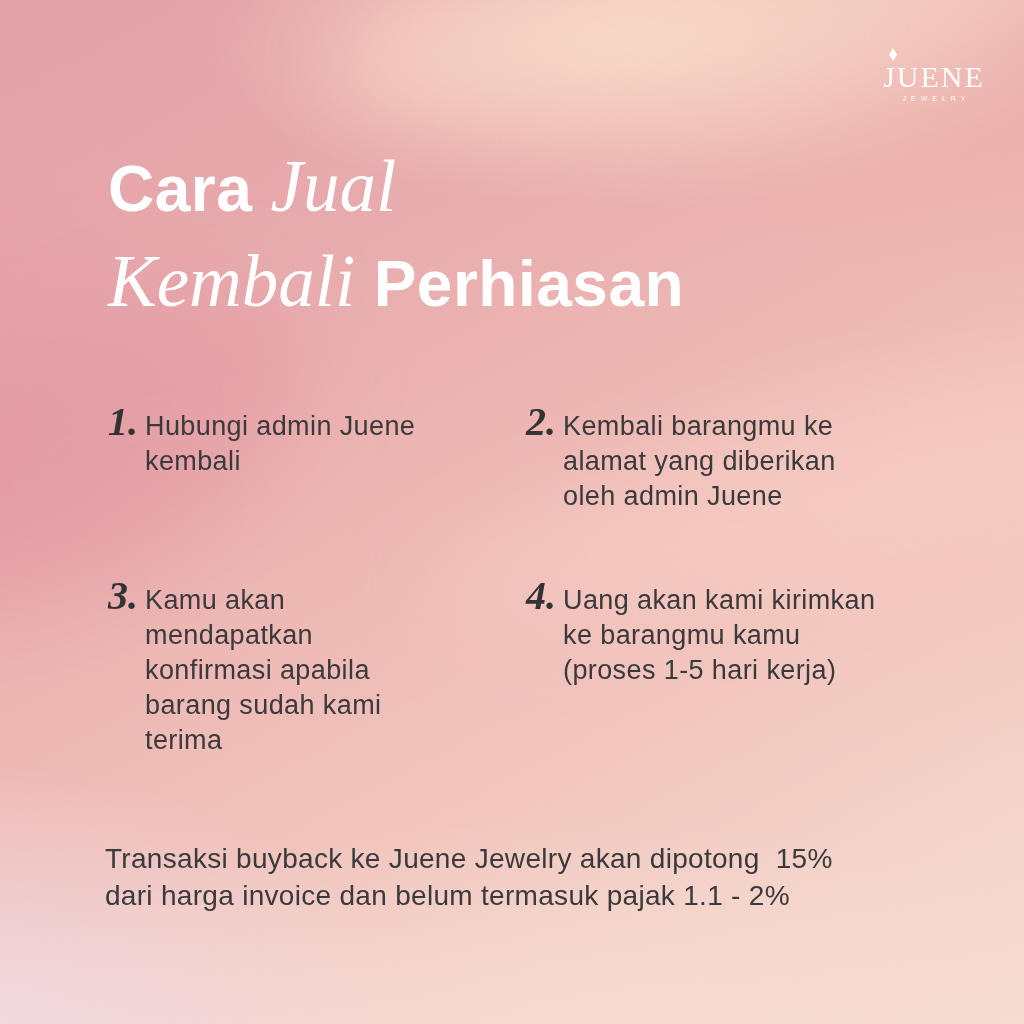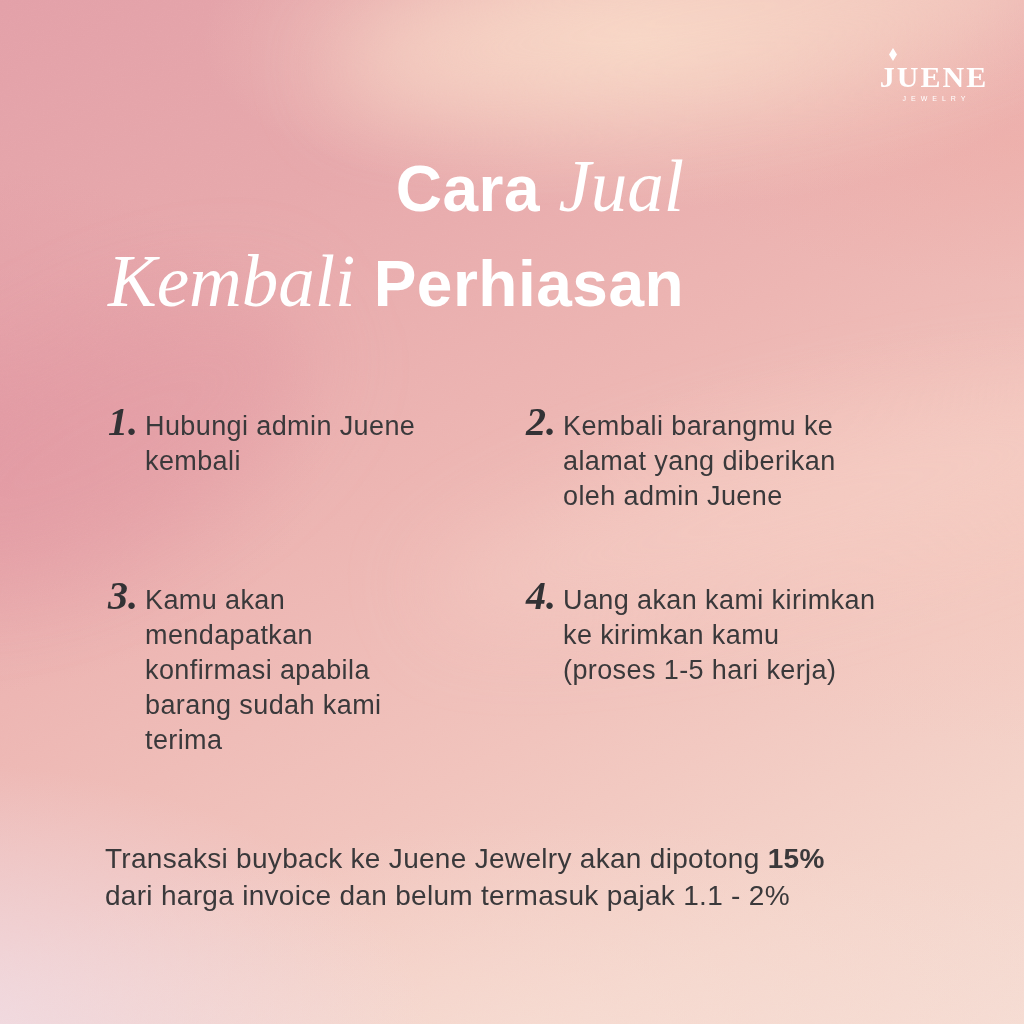--- a/index.html
+++ b/index.html
@@ -28,46 +28,46 @@
 
   .grain { position:absolute; left:0; top:0; mix-blend-mode:soft-light; opacity:0.12; pointer-events:none; }
 
   
   .logo { position:absolute; top:48px; right:32px; width:116px; text-align:center;
           color:#ffffff; padding-top:14px; }
   .logo-diamond { position:absolute; top:0; left:13px; width:8px; height:13px;
                   background:#ffffff;
                   clip-path:polygon(50% 0, 100% 50%, 50% 100%, 0 50%); }
   .logo-word { font-family:"Liberation Serif", serif; font-size:30px; line-height:30px;
-               letter-spacing:2px; font-weight:700; }
+               letter-spacing:2px; font-weight:400; }
   .logo-sub  { font-size:7px; letter-spacing:5px; margin-top:3px; text-indent:5px; }
 
   
-  .title { position:absolute; left:108px; top:146px; color:#ffffff;text-align:right; }
+  .title { position:absolute; left:108px; top:146px; color:#ffffff; }
   .t-line { line-height:82px; white-space:nowrap; }
   .t-sans { font-family:"Liberation Sans", sans-serif; font-size:64px; letter-spacing:0.5px; }
   .t-ital { font-family:"Liberation Serif", serif; font-style:italic; font-weight:400;
             font-size:73px; }
 
   
   .step { position:absolute; display:flex; align-items:baseline; color:#3a393b; }
   .step-1 { left:108px; top:398px; }
   .step-2 { left:526px; top:398px; }
   .step-3 { left:108px; top:572px; }
   .step-4 { left:526px; top:572px; }
   .num { font-family:"Liberation Serif", serif; font-style:italic; font-weight:700;
          font-size:40px; width:37px; flex:none; color:#333235; }
   .lines { font-size:27px; line-height:35px; letter-spacing:0.4px; }
   .lines .line { white-space:nowrap; }
 
   
   .footer { position:absolute; left:105px; top:840px; color:#3a393b;
             font-size:28px; line-height:37px; letter-spacing:0.3px; }
   .f-line { white-space:nowrap; }
-  .f-bold { font-weight:700; }
+  .f-bold { font-weight:400;margin-left:8px; }
 </style>
 </head>
 <body>
 
 <div class="canvas">
 
   <div class="streak streak-1"></div>
   <div class="streak streak-2"></div>
   <div class="streak streak-3"></div>
 
@@ -115,21 +115,21 @@
         <div class="line">konfirmasi apabila</div>
         <div class="line">barang sudah kami</div>
         <div class="line">terima</div>
       </div>
   </div>
 
   <div class="step step-4">
     <span class="num">4.</span>
     <div class="lines">
         <div class="line">Uang akan kami kirimkan</div>
-        <div class="line">ke kirimkan kamu</div>
+        <div class="line">ke barangmu kamu</div>
         <div class="line">(proses 1-5 hari kerja)</div>
       </div>
   </div>
 
   <div class="footer">
     <div class="f-line"><span>Transaksi buyback ke Juene Jewelry akan dipotong </span><span class="f-bold">15%</span></div>
     <div class="f-line">dari harga invoice dan belum termasuk pajak 1.1 - 2%</div>
   </div>
 
 </div>

